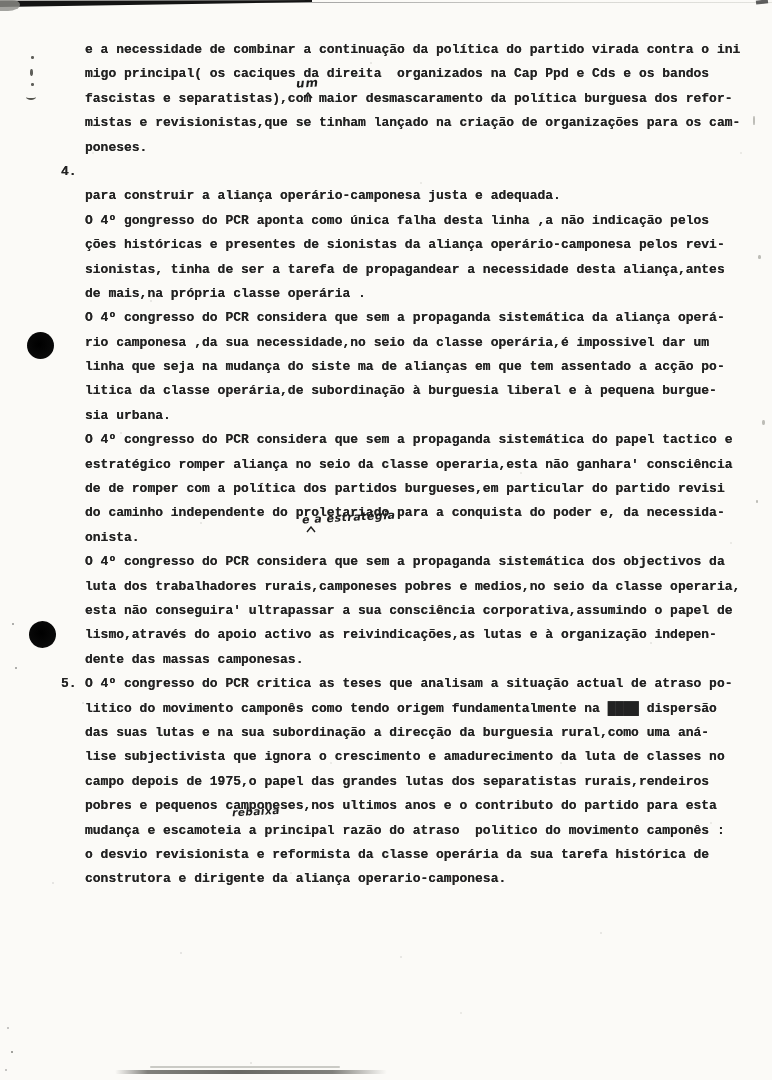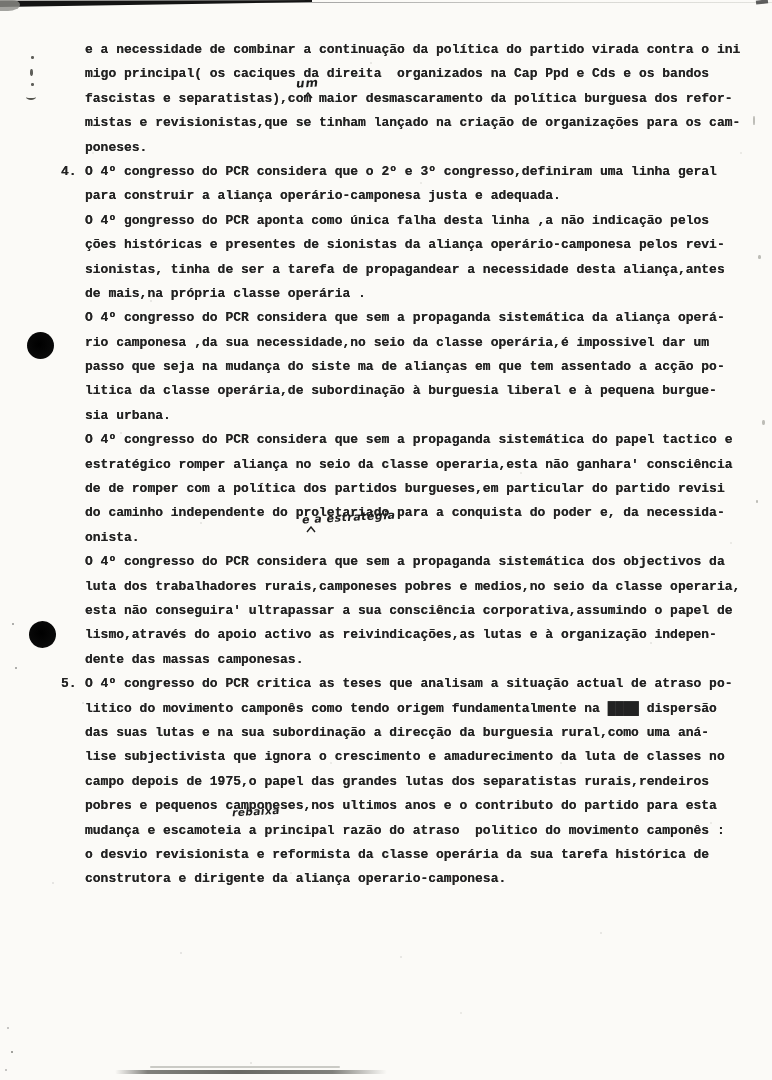--- a/index.html
+++ b/index.html
@@ -160,29 +160,29 @@
   <div class="right-mark rm3"></div>
   <div class="right-mark rm4"></div>
   <div class="grain"></div>
 
   <div class="text-layer" id="lines">
       <div class="line"><span>e a necessidade de combinar a continuação da política do partido virada contra o ini</span></div>
       <div class="line"><span>migo principal( os caciques da direita  organizados na Cap Ppd e Cds e os bandos</span></div>
       <div class="line"><span>fascistas e separatistas),com maior desmascaramento da política burguesa dos refor-</span></div>
       <div class="line"><span>mistas e revisionistas,que se tinham lançado na criação de organizações para os cam-</span></div>
       <div class="line"><span>poneses.</span></div>
-      <div class="line"><span class="item-num">4.</span><span>O 4º congresso do PCR considera que o 2º e 3º congresso,definiram uma linha geral</span></div>
+      <div class="line"><span class="item-num">4.</span></div>
       <div class="line"><span>para construir a aliança operário-camponesa justa e adequada.</span></div>
       <div class="line"><span>O 4º gongresso do PCR aponta como única falha desta linha ,a não indicação pelos</span></div>
       <div class="line"><span>ções históricas e presentes de sionistas da aliança operário-camponesa pelos revi-</span></div>
       <div class="line"><span>sionistas, tinha de ser a tarefa de propagandear a necessidade desta aliança,antes</span></div>
       <div class="line"><span>de mais,na própria classe operária .</span></div>
       <div class="line"><span>O 4º congresso do PCR considera que sem a propaganda sistemática da aliança operá-</span></div>
       <div class="line"><span>rio camponesa ,da sua necessidade,no seio da classe operária,é impossivel dar um</span></div>
-      <div class="line"><span>passo que seja na mudança do siste ma de alianças em que tem assentado a acção po-</span></div>
+      <div class="line"><span>linha que seja na mudança do siste ma de alianças em que tem assentado a acção po-</span></div>
       <div class="line"><span>litica da classe operária,de subordinação à burguesia liberal e à pequena burgue-</span></div>
       <div class="line"><span>sia urbana.</span></div>
       <div class="line"><span>O 4º congresso do PCR considera que sem a propaganda sistemática do papel tactico e</span></div>
       <div class="line"><span>estratégico romper aliança no seio da classe operaria,esta não ganhara' consciência</span></div>
       <div class="line"><span>de de romper com a política dos partidos burgueses,em particular do partido revisi</span></div>
       <div class="line"><span>do caminho independente do proletariado para a conquista do poder e, da necessida-</span></div>
       <div class="line"><span>onista.</span></div>
       <div class="line"><span>O 4º congresso do PCR considera que sem a propaganda sistemática dos objectivos da</span></div>
       <div class="line"><span>luta dos trabalhadores rurais,camponeses pobres e medios,no seio da classe operaria,</span></div>
       <div class="line"><span>esta não conseguira' ultrapassar a sua consciência corporativa,assumindo o papel de</span></div>

